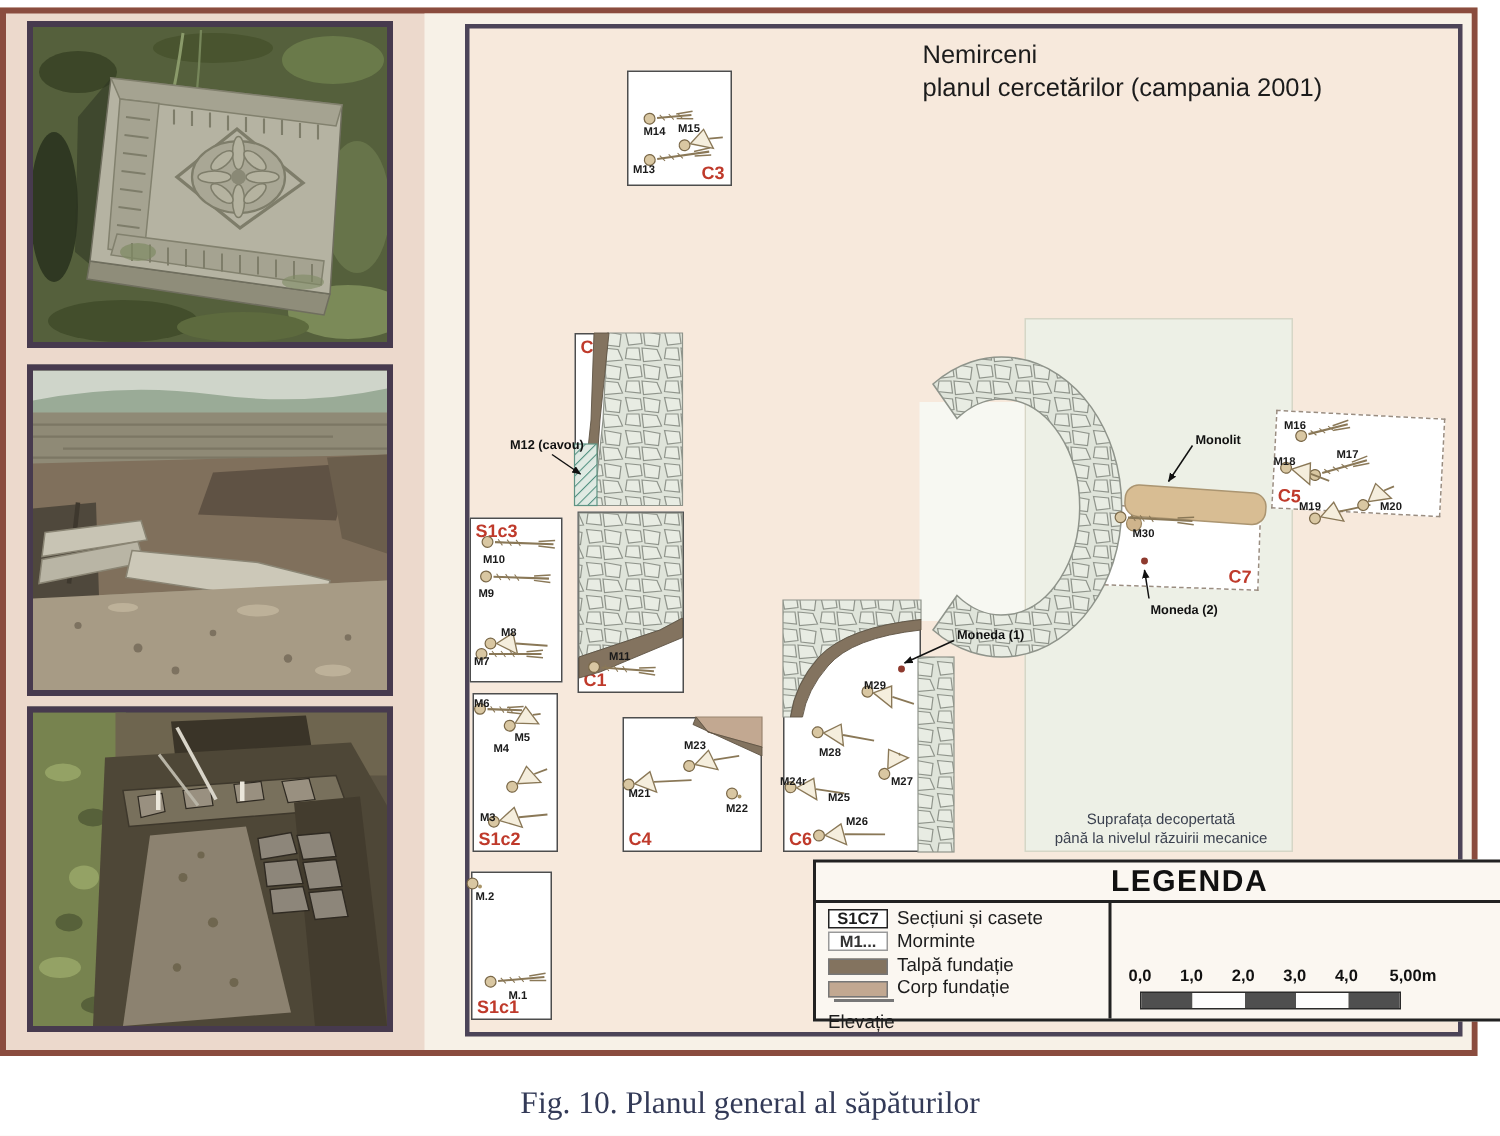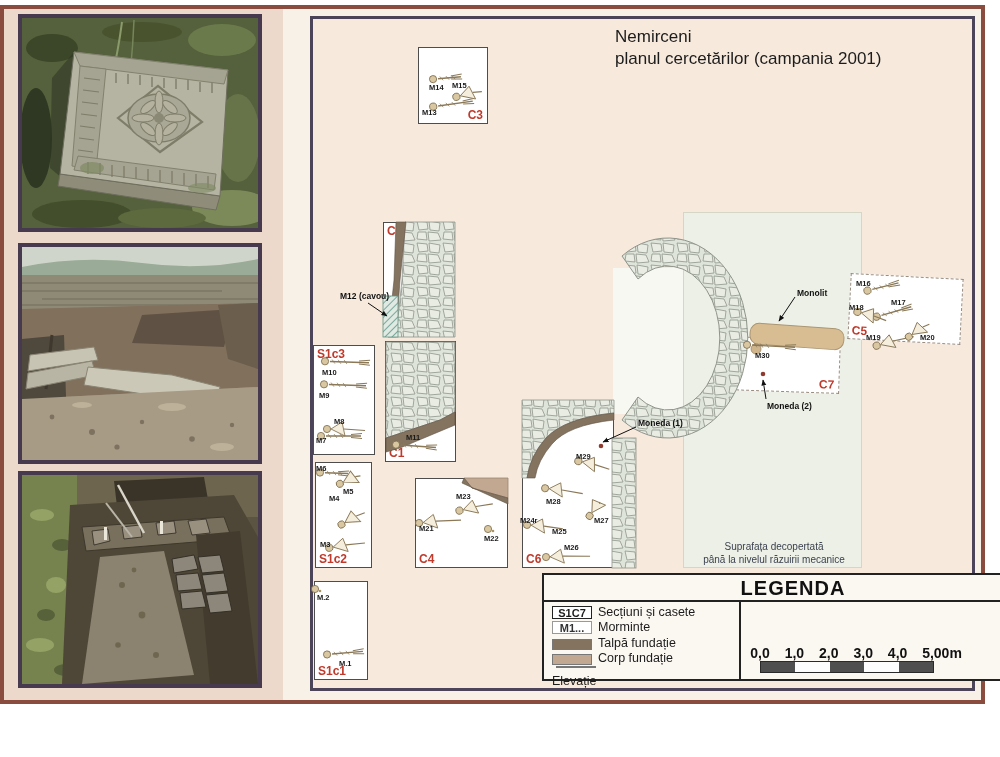--- a/index.html
+++ b/index.html
@@ -30,21 +30,21 @@
   
   #legend{position:absolute;left:542px;top:573px;width:502px;height:108px;border:2px solid #222;background:#fbf7f1;box-sizing:border-box;z-index:4;}
   #legend-title{position:absolute;left:0;top:0;width:100%;height:27px;border-bottom:2px solid #222;box-sizing:border-box;text-align:center;font-size:20px;font-weight:bold;letter-spacing:1px;color:#111;line-height:26px;}
   #leg-divider{position:absolute;left:195px;top:27px;width:2px;bottom:0;background:#222;}
   .leg-row{position:absolute;left:8px;height:14px;display:flex;align-items:flex-end;gap:6px;font-size:12.5px;color:#1c1c1c;}
   .leg-key{width:40px;height:13px;box-sizing:border-box;font-size:11px;font-weight:bold;text-align:center;line-height:12px;background:#fff;}
   .leg-key.box-strong{border:1.5px solid #222;}
   .leg-key.box-light{border:1px solid #999;color:#333;}
   .leg-sw{width:40px;height:11px;box-sizing:border-box;border:1px solid #777;}
   #scara-title{position:absolute;left:197px;top:30px;width:236px;text-align:center;font-size:15px;font-weight:bold;text-decoration:underline;color:#111;}
-  .tick{position:absolute;top:70px;transform:translateX(-50%);font-size:14px;font-weight:bold;color:#111;}
+  .tick{position:absolute;top:70px;transform:translateX(-50%);font-size:11px;font-weight:bold;color:#111;}
   #sbar{position:absolute;top:86px;left:216px;width:172px;height:10px;border:1px solid #2a2a2a;display:flex;box-sizing:content-box;}
   .sseg{flex:1;height:100%;}
   #caption{position:absolute;left:0;top:723px;width:1000px;text-align:center;font-family:"Liberation Serif",serif;font-size:21px;color:#333a57;z-index:2;}
 </style>
 </head>
 <body>
 
 <div id="page">
 
   <div id="frame"></div>
@@ -512,13 +512,14 @@
       </div>
     <div id="sbar">
         <div class="sseg" style="background: rgb(79, 79, 79);"></div>
         <div class="sseg" style="background: rgb(253, 253, 253);"></div>
         <div class="sseg" style="background: rgb(79, 79, 79);"></div>
         <div class="sseg" style="background: rgb(253, 253, 253);"></div>
         <div class="sseg" style="background: rgb(79, 79, 79);"></div>
       </div>
   </div>
 
+  <div id="caption">Fig. 10.  Planul general al săpăturilor</div>
 </div>
 
 </body></html>

